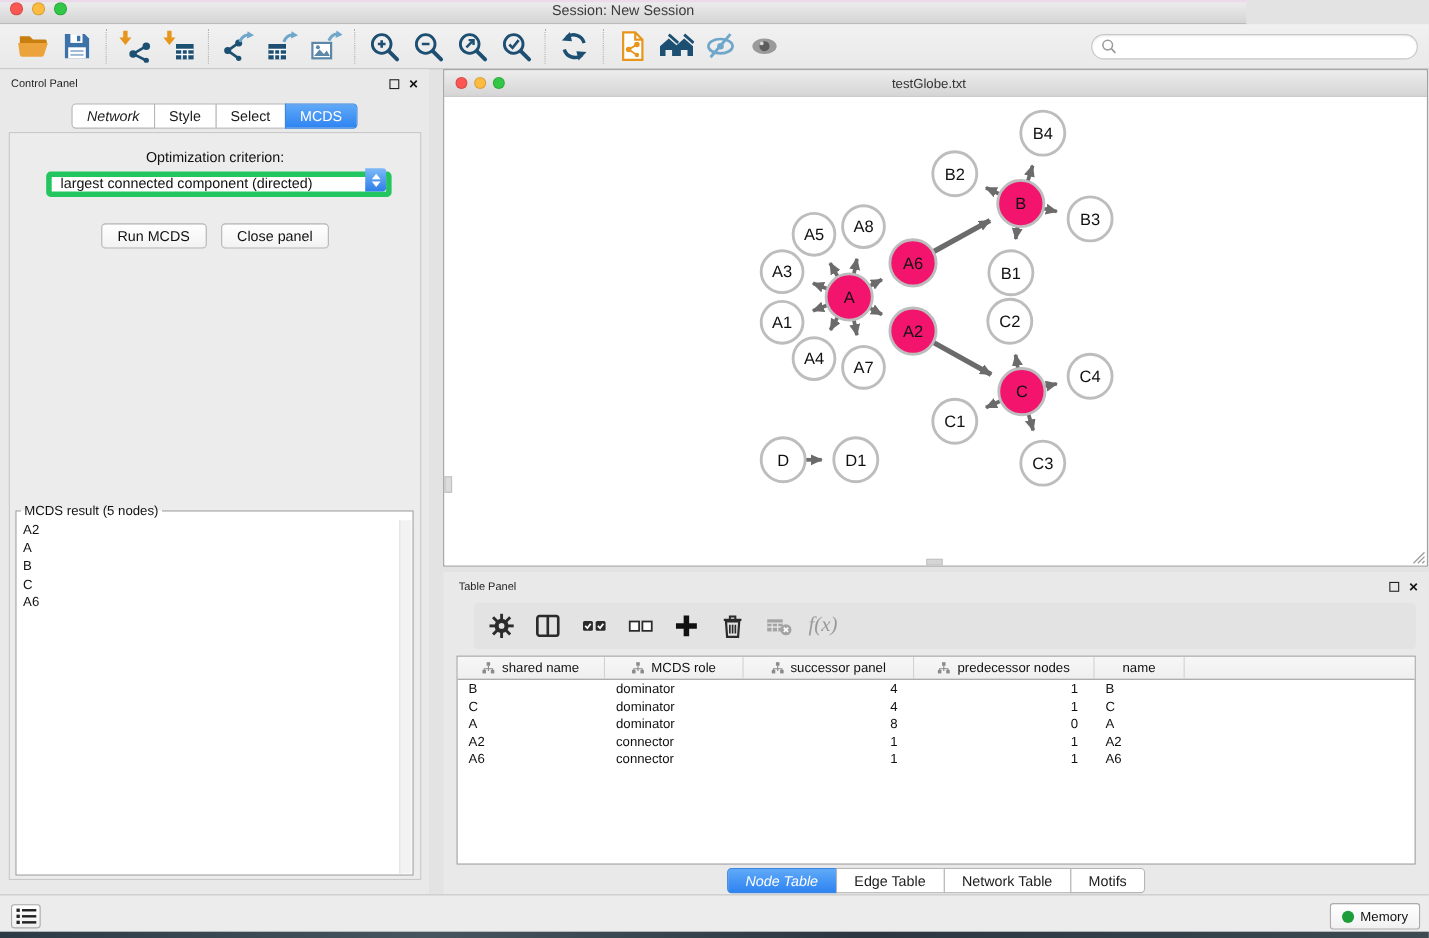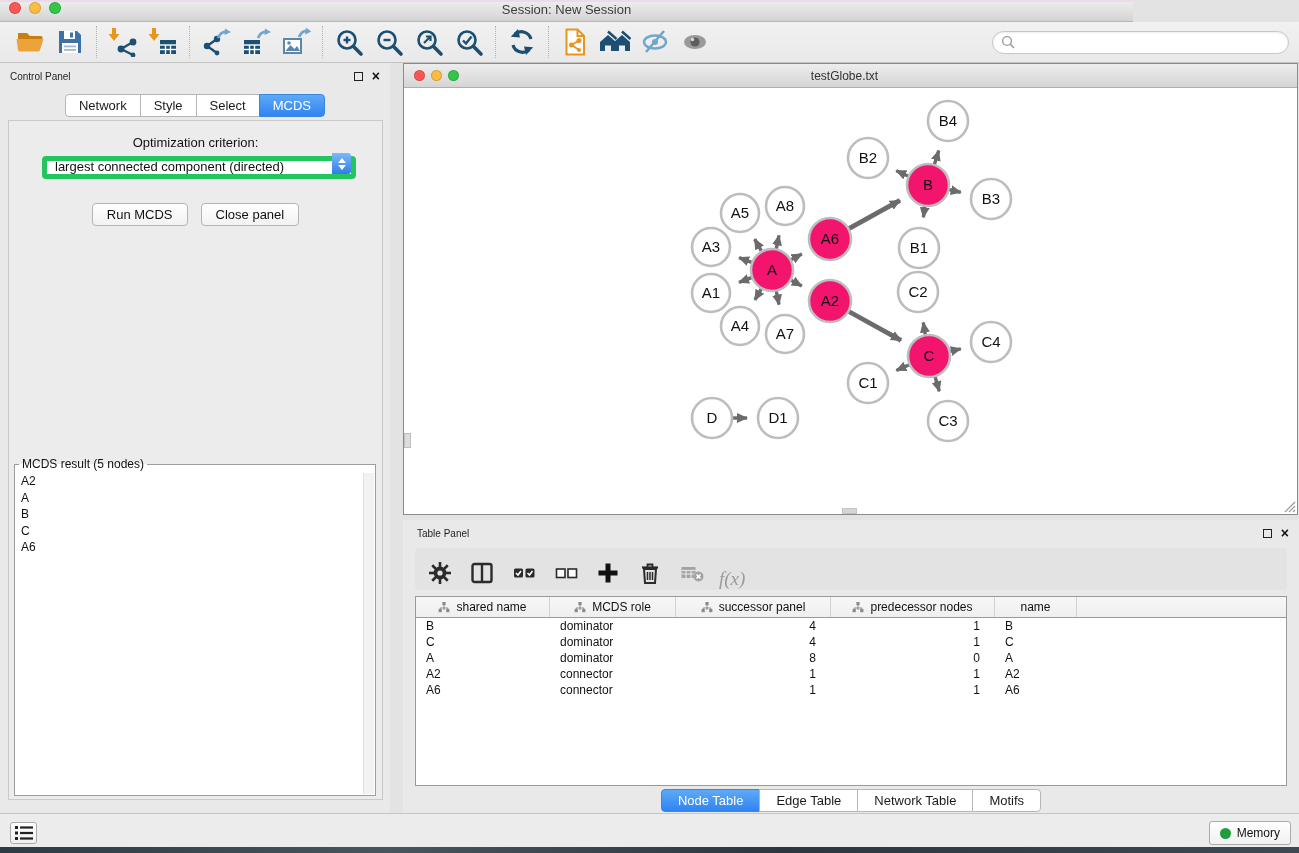--- a/index.html
+++ b/index.html
@@ -34,21 +34,21 @@
   .winctl { margin-left:auto; display:flex; align-items:center; gap:9px; margin-right:10px; }
   .float-box { width:9px; height:9px; border:1.5px solid #222; display:inline-block; cursor:pointer; }
   .close-x { font-size:14px; font-weight:bold; color:#111; line-height:10px; cursor:pointer; }
 
   
   .control-panel { position:absolute; left:0; top:63px; width:390px; height:750px; background:#e9e9e9; }
   .cp-tabs { position:absolute; top:31px; left:0; right:0; display:flex; justify-content:center; }
   .seg { display:inline-flex; }
   .seg .tab { font-size:13px; color:#1b1b1b; background:#fff; border:1px solid #b6b6b6;
     padding:3px 13px; margin-left:-1px; cursor:pointer; }
-  .seg .tab:first-child { border-radius:4px 0 0 4px; margin-left:0; }
+  .seg .tab:first-child { border-radius:4px 0 0 4px; margin-left:0;font-style:italic; }
   .seg .tab:last-child { border-radius:0 4px 4px 0; }
   .seg .tab.active { background:linear-gradient(#5fa9f7,#2f84f2); color:#fff; border-color:#3a86e0; }
   .cp-content { position:absolute; left:8px; right:7px; top:57px; bottom:13px;
     background:#ececec; border:1px solid #c9c9c9; }
   .opt-label { position:absolute; top:14px; left:0; right:0; text-align:center; font-size:13px; color:#111; }
   .cp-select { position:absolute; top:35px; left:33px; width:314px; height:23px; background:#fff;
     border:5px solid #22c55e; border-radius:4px; display:flex; align-items:flex-end; cursor:pointer; }
   .cp-select .sel-text { flex:1; font-size:13px; padding-left:8px; color:#111; white-space:nowrap; }
   .stepper { width:19px; height:21px; border-radius:0 3px 3px 0; background:linear-gradient(#7db9f8,#2d7eea);
     display:flex; flex-direction:column; align-items:center; justify-content:center; gap:2px; }
@@ -72,22 +72,22 @@
   .net-titlebar .lights { margin-left:10px; gap:6px; }
   .net-titlebar .light { width:11px; height:11px; }
   .net-titlebar .title { position:absolute; left:0; right:12px; text-align:center; font-size:12px; color:#333; }
   .net-canvas { position:relative; width:100%; height:426px; background:#fff; }
   .nub-v { position:absolute; left:0; top:345px; width:7px; height:15px; background:#dcdcdc; border:1px solid #c0c0c0; cursor:pointer; }
   .nub-h { position:absolute; left:438px; bottom:0; width:15px; height:6px; background:#d5d5d5; border:1px solid #c4c4c4; cursor:pointer; }
   .grip { position:absolute; right:1px; bottom:1px; cursor:nwse-resize; }
 
   
   .table-panel { position:absolute; left:403px; top:520px; width:896px; height:293px; background:#e9e9e9; }
-  .tp-toolbar { position:absolute; left:12px; right:12px; top:28px; height:42px; background:#e3e3e3;
-    border-radius:4px; display:flex; align-items:flex-end; gap:8px; padding-left:8px; }
+  .tp-toolbar { position:absolute; left:28px; right:12px; top:28px; height:42px; background:#e3e3e3;
+    border-radius:4px; display:flex; align-items:center; gap:8px; padding-left:8px; }
   .tp-btn { background:none; border:none; width:34px; height:34px; display:flex; align-items:center; justify-content:center; cursor:pointer; }
   .fx-label { font-family:"Liberation Serif", serif; font-style:italic; font-size:19px; color:#9a9a9a; margin-left:2px; cursor:pointer; }
   .datatable { position:absolute; left:12px; right:12px; top:76px; height:190px; background:#fff; border:1px solid #9a9a9a; overflow:hidden; }
   .thead { display:grid; grid-template-columns:134px 126px 155px 164px 82px 1fr; height:21px;
     background:linear-gradient(#f7f7f7,#efefef); border-bottom:1px solid #9a9a9a; }
   .th { display:flex; align-items:center; justify-content:center; gap:6px; font-size:12px; color:#111;
     border-right:1px solid #d2d2d2; overflow:hidden; cursor:pointer; }
   .th:last-child { border-right:none; }
   .trow { display:grid; grid-template-columns:134px 126px 155px 164px 82px 1fr; height:16px; cursor:pointer; }
   .td { font-size:12px; color:#111; line-height:16px; padding:0 10px; white-space:nowrap; }

